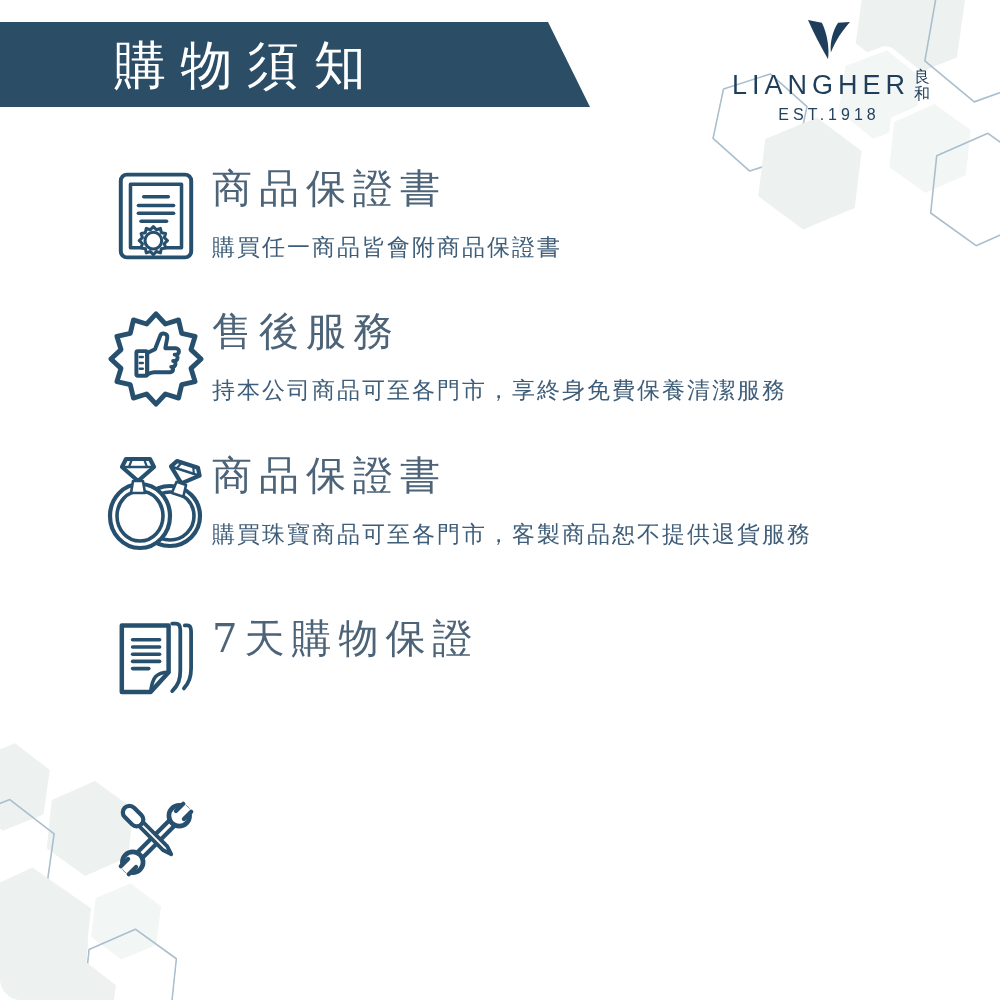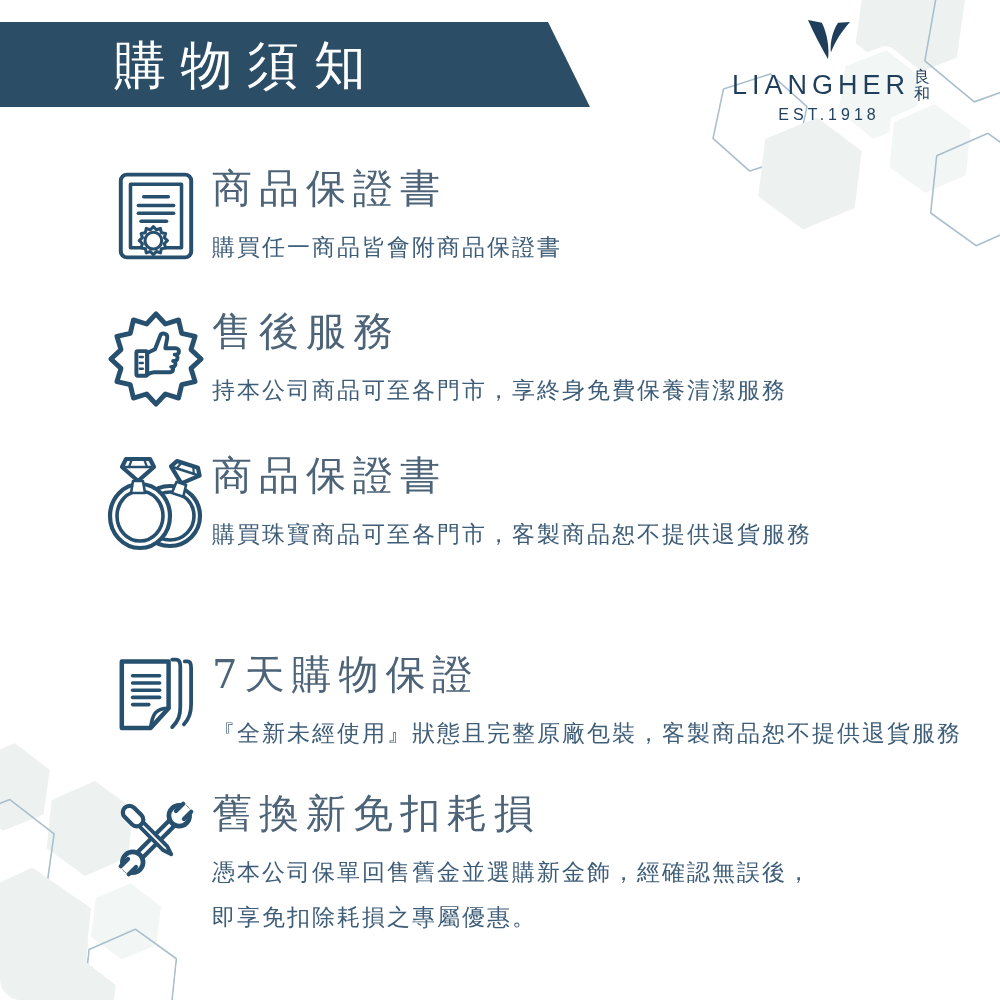--- a/index.html
+++ b/index.html
@@ -31,21 +31,21 @@
             letter-spacing:4px;color:#24435f;margin-top:3px;}
 
   
   .section{position:absolute;left:100px;width:880px;display:flex;align-items:flex-start;}
   .icon-col{width:112px;flex:0 0 112px;display:flex;justify-content:center;}
   .texts{flex:1;}
   .texts h2{margin:0;font-size:40px;line-height:46px;font-weight:500;color:#4d6478;
             letter-spacing:7px;}
   .texts p{margin:14px 0 0 0;font-size:23px;line-height:45px;color:#3e5d78;letter-spacing:2px;}
   .texts p + p{margin-top:0;}
-  .s1{top:165px;} .s2{top:308px;} .s3{top:452px;} .s4{top:651px;} .s5{top:790px;}
+  .s1{top:165px;} .s2{top:308px;} .s3{top:452px;} .s4{top:615px;} .s5{top:790px;}
 
   .icon-svg{stroke:#27506f;fill:none;stroke-linecap:round;stroke-linejoin:round;}
 </style>
 </head>
 <body>
 
 <div class="canvas">
 
   <svg class="hex hex-f" style="left:858px;top:-40px;width:105px;height:121px;transform:rotate(8deg);" viewBox="0 0 100 116">
       <polygon points="50,1 99,29 99,87 50,115 1,87 1,29"></polygon>
@@ -183,21 +183,20 @@
         <line x1="24" y1="30" x2="54" y2="30" stroke-width="4"></line>
         <line x1="24" y1="38" x2="54" y2="38" stroke-width="4"></line>
         <line x1="24" y1="46" x2="54" y2="46" stroke-width="4"></line>
         <line x1="24" y1="54" x2="42" y2="54" stroke-width="4"></line>
         <path d="M68,4 H72 C76,4 77,7 77,11 V56 C77,66 75,72 68,79" stroke-width="4.2"></path>
         <path d="M82,6 H85 C88,6 89,9 89,13 V54 C89,64 87,70 81,76" stroke-width="4.2"></path>
       </svg>
     </div>
     <div class="texts">
       <h2>7天購物保證</h2>
-      <p>『全新未經使用』狀態且完整原廠包裝，客製商品恕不提供退貨服務</p>
     </div>
   </div>
 
   <div class="section s5">
     <div class="icon-col">
       <svg class="icon-svg" width="94" height="98" viewBox="0 0 100 100" stroke-width="5">
 
         <g transform="rotate(45 50 50)">
           <circle cx="50" cy="15" r="11"></circle>
           <rect x="43.5" y="2" width="13" height="11.5" fill="#ffffff" stroke="none"></rect>
@@ -207,20 +206,15 @@
           <rect x="43.5" y="86.5" width="13" height="11.5" fill="#ffffff" stroke="none"></rect>
           <path d="M44,97 V86 M56,97 V86" stroke-width="4.5"></path>
         </g>
 
         <g transform="rotate(-45 50 50)">
           <rect x="43" y="3" width="14" height="25" rx="7" fill="#ffffff" stroke-width="4.5"></rect>
           <path d="M47,28 H53 V64 L50,73 L47,64 Z" fill="#ffffff" stroke-width="4"></path>
         </g>
       </svg>
     </div>
-    <div class="texts">
-      <h2>舊換新免扣耗損</h2>
-      <p>憑本公司保單回售舊金並選購新金飾，經確認無誤後，</p>
-      <p>即享免扣除耗損之專屬優惠。</p>
-    </div>
   </div>
 
 </div>
 
 </body></html>

